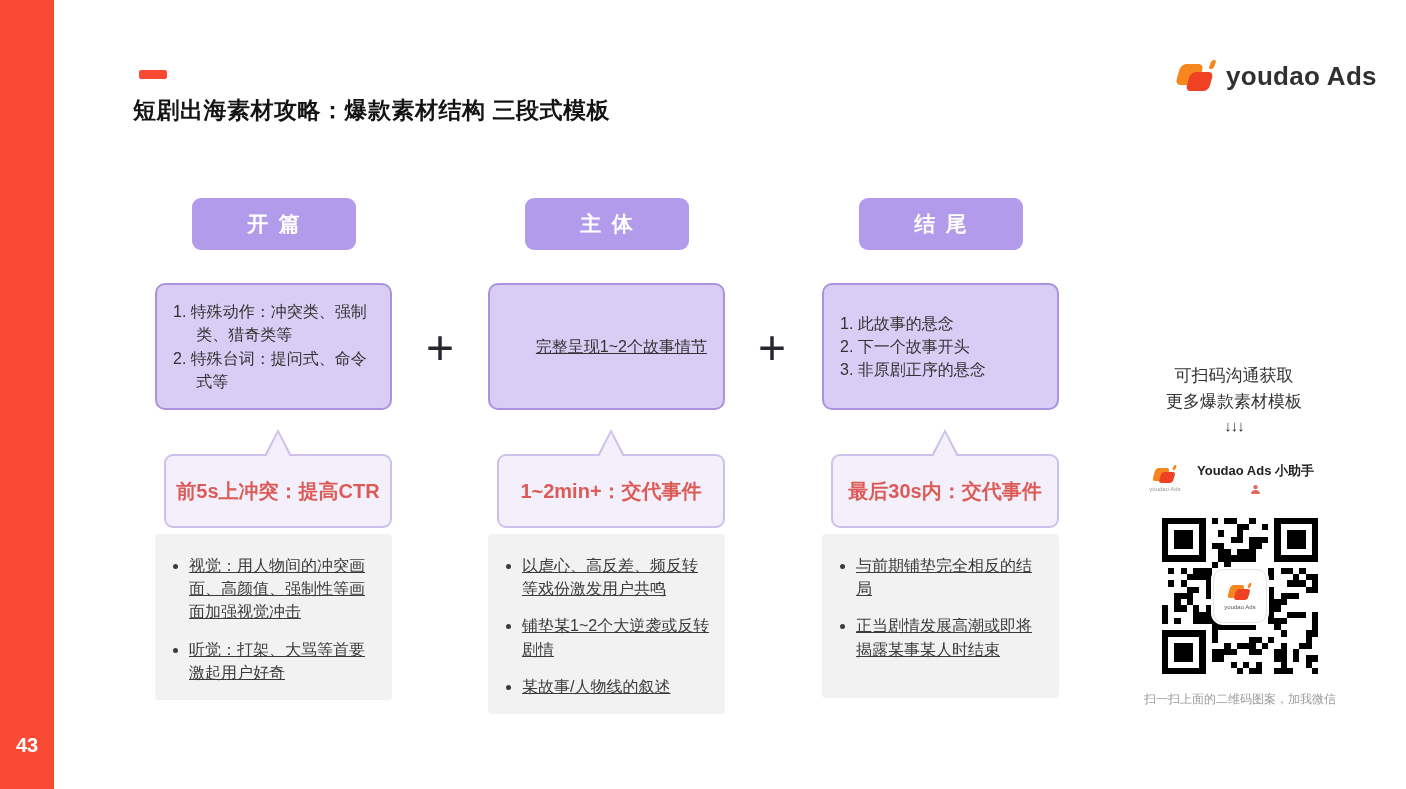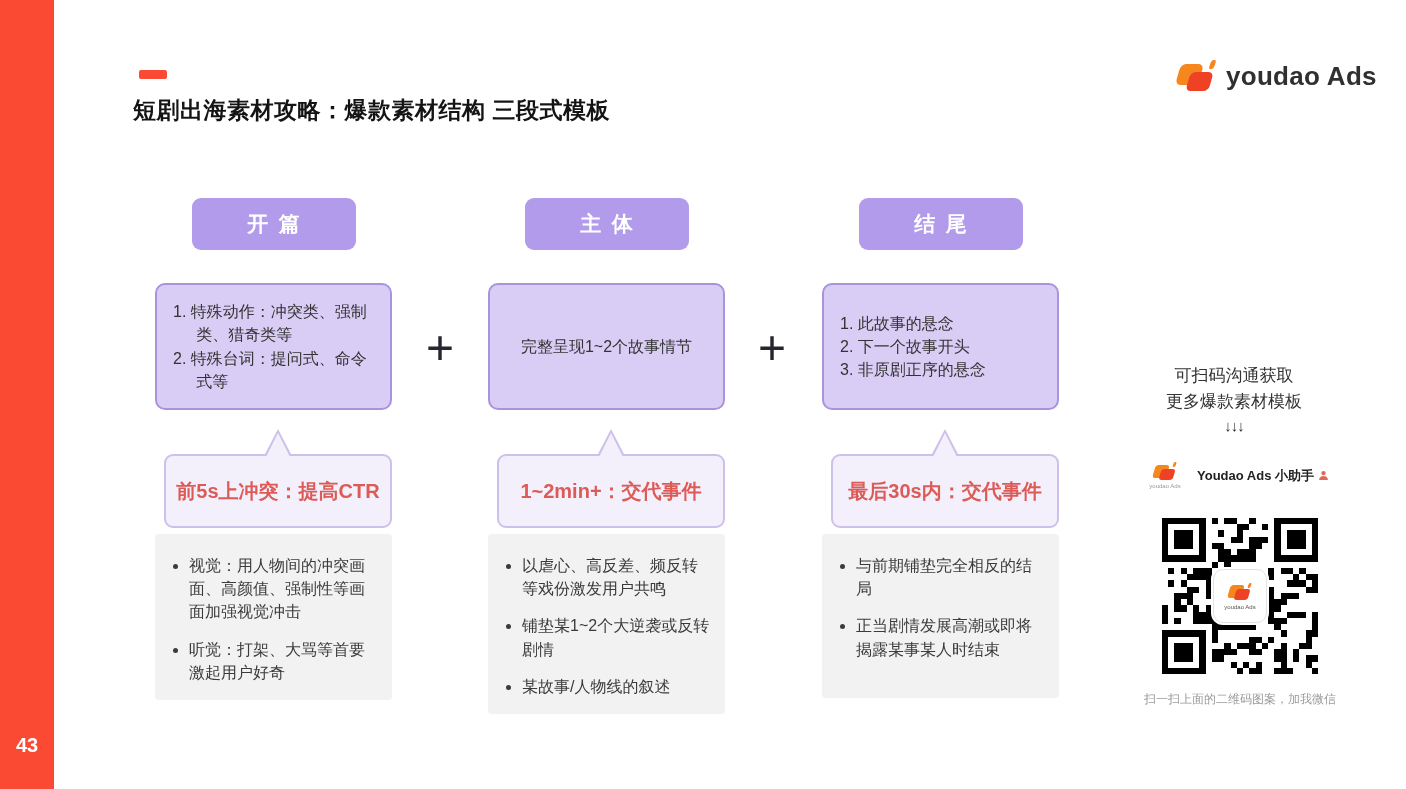--- a/index.html
+++ b/index.html
@@ -25,44 +25,44 @@
   .g-tick{position:absolute;right:4%;top:0;width:12%;height:28%;background:#F6871F;border-radius:40%;transform:skewX(-20deg);}
   
   .column{position:absolute;top:198px;width:237px;}
   #col1{left:155px;} #col2{left:488px;} #col3{left:822px;}
   .pill{width:164px;height:52px;margin:0 auto;background:#B29BEB;border-radius:9px;color:#fff;
     font-size:21px;font-weight:700;display:flex;align-items:center;justify-content:center;
     letter-spacing:.5em;text-indent:.5em;}
   .intro-box{margin-top:33px;height:127px;box-sizing:border-box;background:#D9CCF5;
     border:2px solid #A993DF;border-radius:10px;padding:10px 16px;display:flex;
     flex-direction:column;justify-content:center;font-size:16px;color:#333;line-height:1.45;}
-  .intro-box.centered{align-items:center;text-align:center;}
+  .intro-box.centered{align-items:flex-end;text-align:center;text-decoration:underline;}
   .intro-item{padding-left:1.45em;text-indent:-1.45em;}
   .bubble{margin-top:44px;height:74px;box-sizing:border-box;background:#F3EFFB;border:2px solid #CDC0EA;
     border-radius:9px;display:flex;align-items:center;justify-content:center;position:relative;
     font-size:20px;font-weight:700;color:#DC5B57;margin-left:9px;}
   .tip,.tip-i{position:absolute;left:50%;transform:translateX(-50%);width:0;height:0;}
   .tip{top:-27px;border-left:14px solid transparent;border-right:14px solid transparent;border-bottom:27px solid #CDC0EA;}
   .tip-i{top:-23px;border-left:12px solid transparent;border-right:12px solid transparent;border-bottom:24px solid #F3EFFB;}
   .detail-box{margin-top:6px;min-height:164px;box-sizing:border-box;background:#F2F2F3;border-radius:4px;
     padding:20px 12px 16px 8px;}
   .detail-box ul{margin:0;padding-left:26px;}
-  .detail-box li{font-size:16px;color:#3B3B3B;line-height:1.45;margin-bottom:14px;}
+  .detail-box li{font-size:16px;color:#3B3B3B;line-height:1.45;margin-bottom:14px;text-decoration:underline;}
   .detail-box li:last-child{margin-bottom:0;}
   
   .plus{position:absolute;top:324px;width:60px;text-align:center;font-size:48px;font-weight:400;color:#26272E;line-height:1;}
   #plus1{left:410px;} #plus2{left:742px;}
   
   .promo{position:absolute;left:1134px;top:363px;width:200px;text-align:center;font-size:17px;color:#333;line-height:1.5;}
   .promo .arrows{font-size:15px;letter-spacing:-1px;margin-top:1px;font-weight:700;}
   .contact{position:absolute;left:1145px;top:462px;width:200px;}
   .contact-header{display:flex;align-items:center;gap:12px;}
   .mini-logo-wrap{display:flex;flex-direction:column;align-items:center;width:40px;}
   .mini-caption{font-size:6px;color:#999;margin-top:2px;white-space:nowrap;}
-  .contact-name{font-size:13px;font-weight:700;color:#222;display:flex;align-items:center;gap:4px;}
+  .contact-name{font-size:13px;font-weight:700;color:#222;display:flex;align-items:center;gap:4px;flex-direction:column;}
   .person-icon{display:inline-block;width:11px;height:11px;}
   .qr{position:absolute;left:1162px;top:518px;width:156px;height:156px;}
   .qr svg{width:100%;height:100%;display:block;}
   .qr-overlay{position:absolute;left:50%;top:50%;transform:translate(-50%,-50%);width:52px;height:52px;
     background:#fff;border:1px solid #E3E3E3;border-radius:10px;display:flex;flex-direction:column;
     align-items:center;justify-content:center;gap:2px;box-shadow:0 0 0 2px #fff;}
   .qr-label{font-size:6px;color:#555;white-space:nowrap;}
   .scan-caption{position:absolute;left:1140px;top:691px;width:200px;text-align:center;font-size:12px;color:#9B9B9B;}
 </style>
 </head>

